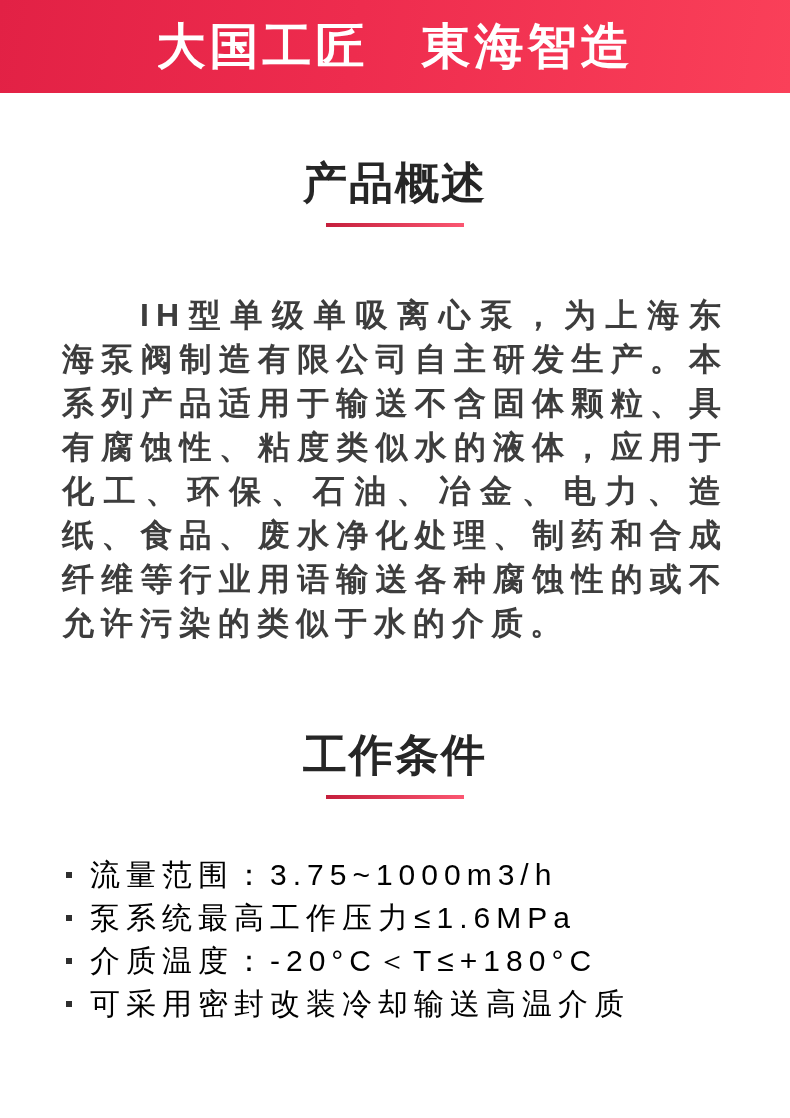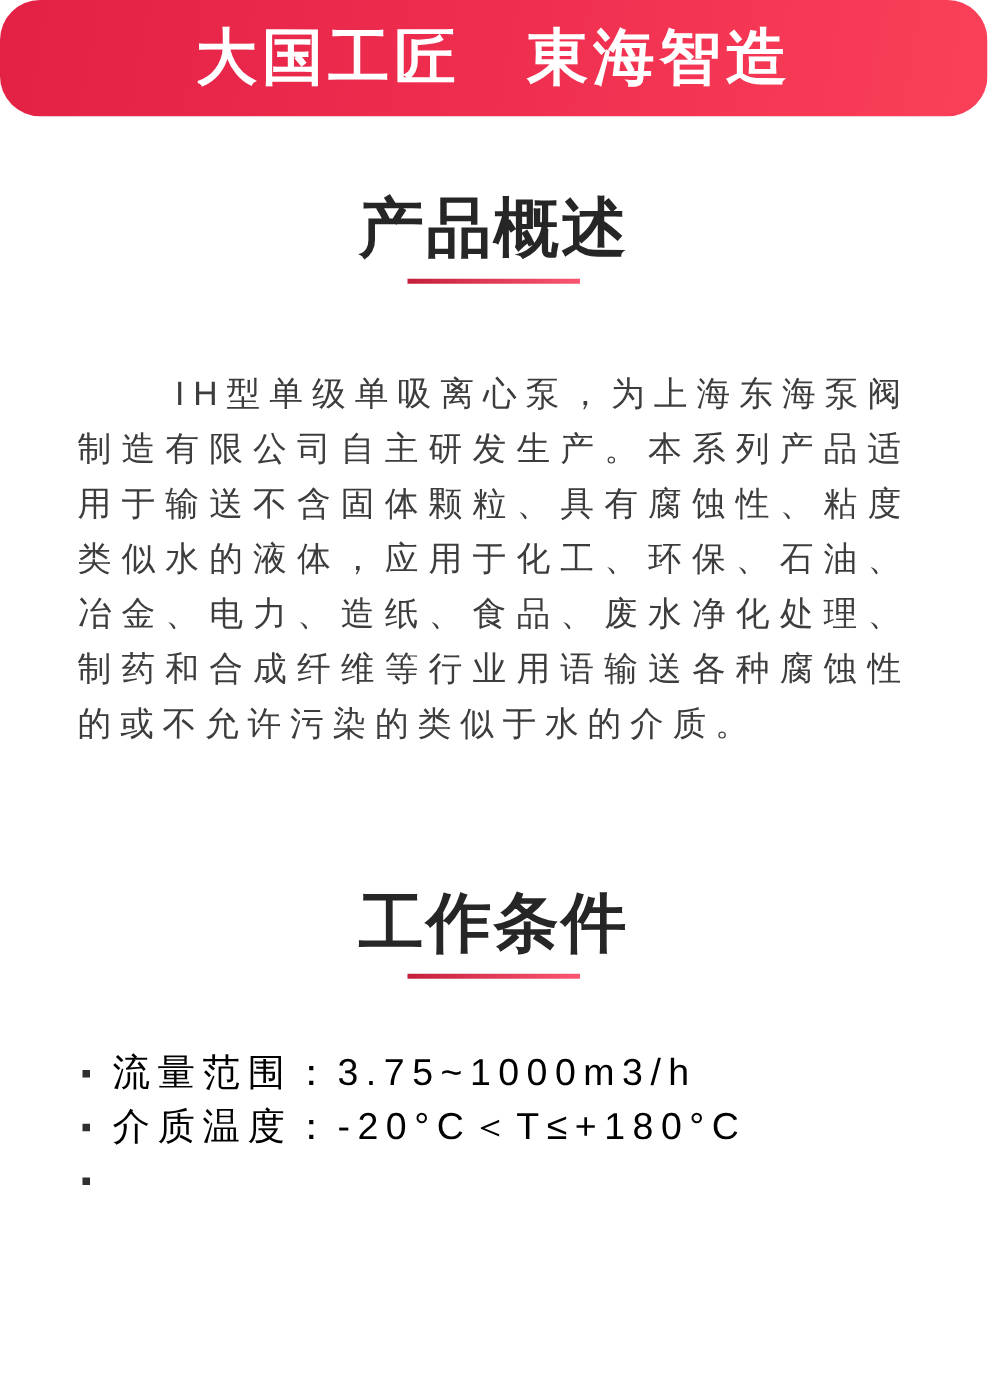--- a/index.html
+++ b/index.html
@@ -12,60 +12,59 @@
     overflow: hidden;
   }
 
   
   .banner {
     height: 93px;
     background: linear-gradient(100deg, #e22145 0%, #ee2c4e 45%, #fa4059 100%);
     display: flex;
     align-items: center;
     justify-content: center;
-    border-radius: 32px;
   }
   .banner-title {
     color: #ffffff;
     font-size: 49px;
     font-weight: 900;
     letter-spacing: 4px;
     line-height: 1;
     white-space: pre;
   }
 
   
   .section-title {
     margin: 0;
     text-align: center;
-    font-size: 52px;
+    font-size: 44px;
     line-height: 48px;
     font-weight: 800;
     color: #262626;
     letter-spacing: 2px;
   }
   .sec-overview .section-title { margin-top: 66px; }
-  .sec-conditions .section-title { margin-top: 114px; text-align: center; }
+  .sec-conditions .section-title { margin-top: 86px; text-align: center; }
   .title-underline {
     width: 138px;
     height: 4px;
     margin: 16px auto 0;
     background: linear-gradient(90deg, #c51f3c 0%, #fb5671 100%);
   }
 
   
   .overview-paragraph {
     margin: 66px 62px 0;
-    font-size: 27px;
+    font-size: 32px;
     line-height: 44px;
     letter-spacing: 7px;
     color: #3d3d3d;
     text-align: justify;
     text-indent: 78px;
-    font-weight: 400;
+    font-weight: 700;
   }
 
   
   .cond-list {
     margin: 54px 62px 0;
     padding: 0;
     list-style: none;
   }
   .cond-item {
     position: relative;
@@ -102,19 +101,24 @@
   <h2 class="section-title">工作条件</h2>
   <div class="title-underline"></div>
 
   <ul class="cond-list">
     <li class="cond-item">
       <span class="bullet-dot"></span>
       <span>流量范围：3.75~1000m3/h</span>
     </li>
     <li class="cond-item">
       <span class="bullet-dot"></span>
+      <span>泵系统最高工作压力≤1.6MPa</span>
+    </li>
+    <li class="cond-item">
+      <span class="bullet-dot"></span>
       <span>介质温度：-20°C＜T≤+180°C</span>
     </li>
     <li class="cond-item">
       <span class="bullet-dot"></span>
+      <span>可采用密封改装冷却输送高温介质</span>
     </li>
   </ul>
 </section>
 
 </body></html>

